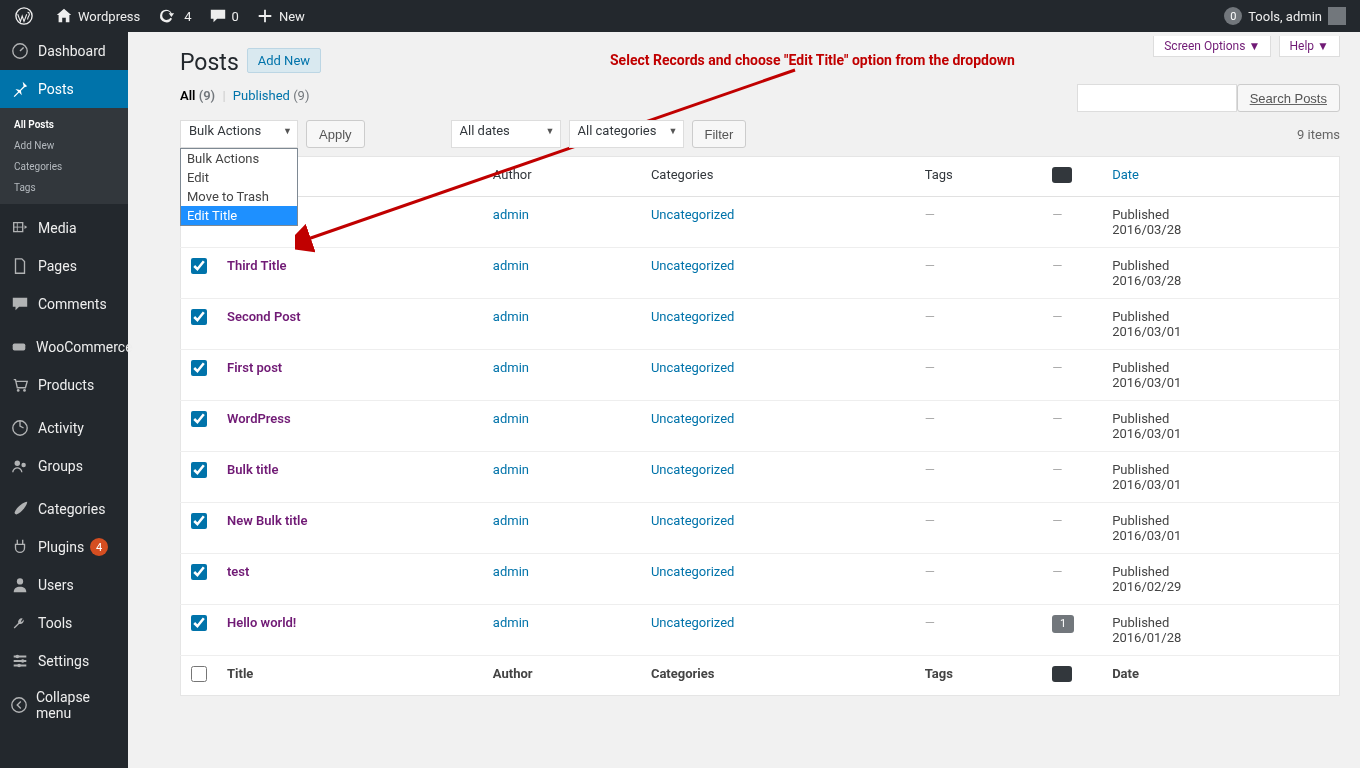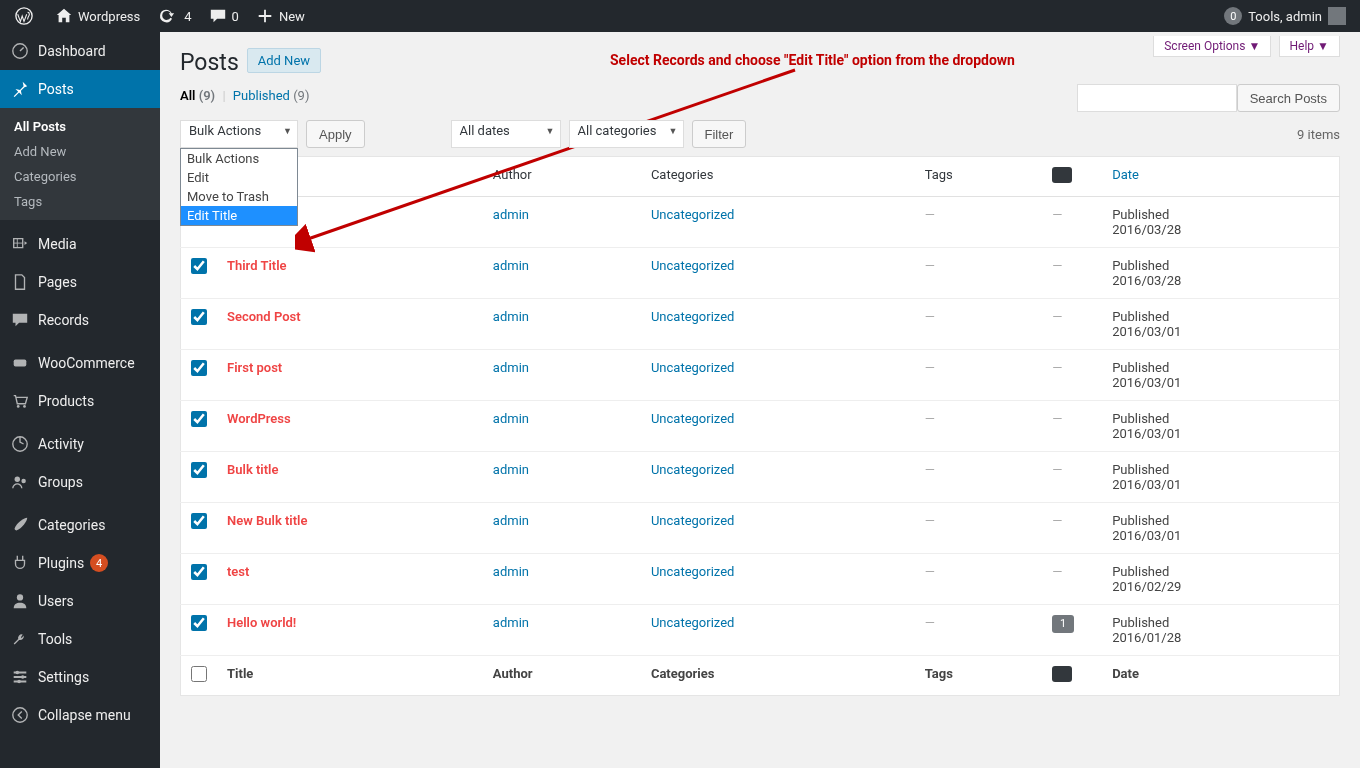--- a/index.html
+++ b/index.html
@@ -8,28 +8,28 @@
 
 #wpadminbar { position: fixed; top: 0; left: 0; right: 0; height: 32px; background: #23282d; color: #b4b9be; display: flex; align-items: center; padding: 0 6px; z-index: 1000; }
 #wpadminbar .ab-item { display: flex; align-items: center; height: 32px; padding: 0 8px; color: #eee; font-size: 13px; cursor: pointer; }
 #wpadminbar .icon { width: 20px; height: 20px; display: inline-flex; align-items: center; justify-content: center; margin-right: 4px; fill: #a0a5aa; }
 #wpadminbar .spacer { flex: 1; }
 #wpadminbar .update-count { margin-left: 4px; color:#eee; }
 #wpadminbar .zero-badge { background:#72777c; color:#fff; border-radius:50%; width:18px; height:18px; display:inline-flex; align-items:center; justify-content:center; font-size:11px; margin-right:6px;}
 #wpadminbar .avatar { width:18px; height:18px; background:#72777c; margin-left:6px;}
 
 
-#adminmenu { position: fixed; top: 32px; left: 0; bottom: 0; width: 160px; background: #23282d; color:#eee; padding-top: 0; }
+#adminmenu { position: fixed; top: 32px; left: 0; bottom: 0; width: 128px; background: #23282d; color:#eee; padding-top: 0; }
 #adminmenu .menu-item { display: flex; align-items: center; padding: 9px 10px; color: #eee; font-size: 14px; cursor: pointer; position: relative; }
 #adminmenu .menu-item .micon { width: 20px; height: 20px; margin-right: 8px; display:inline-flex; align-items:center; justify-content:center; opacity:.7;}
 #adminmenu .menu-item.current { background: #0073aa; color: #fff; }
 #adminmenu .menu-item.current .micon { opacity:1;}
 #adminmenu .menu-item.current::after { content:''; position:absolute; right:-8px; top:50%; transform:translateY(-50%); border:8px solid transparent; border-right-color:#f1f1f1; }
 #adminmenu .submenu { background: #32373c; padding: 6px 0; }
-#adminmenu .submenu .sub-item { padding: 5px 12px 5px 14px; font-size: 13px; color:#b4b9be; cursor:pointer;}
+#adminmenu .submenu .sub-item { padding: 5px 12px 5px 14px; font-size: 10px; color:#b4b9be; cursor:pointer;}
 #adminmenu .submenu .sub-item.current { color:#fff; font-weight:600; }
 #adminmenu .sep { height: 5px; }
 #adminmenu .badge { background:#d54e21; color:#fff; border-radius:50%; width:18px; height:18px; display:inline-flex; align-items:center; justify-content:center; font-size:11px; margin-left:6px;}
 
 
 #wpbody { margin-left: 160px; margin-top: 32px; padding: 0 20px 40px 20px; background:#f1f1f1; min-height: calc(768px - 32px); }
 .header-row { display:flex; align-items:center; padding-top: 8px; position:relative;}
 h1.page-title { font-size: 23px; font-weight: 400; color:#23282d; padding: 9px 0 4px 0; }
 .page-title-action { background:#e5e5e5; border:1px solid #ccc; color:#0073aa; padding: 4px 10px; border-radius:2px; margin-left:8px; cursor:pointer; font-size:13px;}
 .page-title-action { background:#d9e9f0; border-color:#bcd6e4;}
@@ -41,38 +41,38 @@
 .subsubsub a { color:#0073aa; text-decoration:none; cursor:pointer;}
 .subsubsub .count { color:#72777c;}
 .subsubsub .current { color:#000; font-weight:600;}
 .subsubsub .sep { color:#ccc; padding:0 4px;}
 
 .tablenav { display:flex; align-items:center; margin: 8px 0; gap: 8px; position:relative;}
 select, .select-like { background:#fff; border:1px solid #ddd; padding:2px 22px 2px 8px; height:28px; font-size:13px; color:#32373c; appearance:none; position:relative;}
 .select-wrap { position:relative; display:inline-block;}
 .select-wrap::after { content:'▼'; position:absolute; right:6px; top:6px; font-size:9px; color:#555; pointer-events:none;}
 .button { background:#f7f7f7; border:1px solid #ccc; color:#555; padding:3px 12px; height:28px; font-size:13px; border-radius:3px; cursor:pointer;}
-.search-box { margin-left:auto; display:flex; }
+.search-box { margin-left:auto; display:flex; text-decoration:underline;}
 .search-box input[type=text]{ height:28px; border:1px solid #ddd; padding:2px 6px; width:160px; background:#fff;}
 .items-count { color:#666; font-size:13px; margin-left:auto;}
 
 
 .bulk-select { width:118px;}
 .bulk-open-list { position:absolute; top:28px; left:0; width:118px; background:#fff; border:1px solid #7e8993; z-index:50;}
 .bulk-open-list .opt { padding:2px 6px; font-size:13px; cursor:pointer;}
 .bulk-open-list .opt.highlight { background:#1e90ff; color:#fff;}
 
 
 table.wp-list { width:100%; border-collapse:collapse; background:#fff; border:1px solid #e5e5e5; margin-top:0;}
 table.wp-list th, table.wp-list td { text-align:left; padding: 10px 10px; border-bottom:1px solid #eee; vertical-align:top;}
 table.wp-list thead th { font-weight:400; color:#32373c; border-bottom:1px solid #e1e1e1;}
 table.wp-list thead th.sortable { color:#0073aa; cursor:pointer;}
 table.wp-list .cb-col { width:30px;}
 table.wp-list input[type=checkbox]{ width:16px; height:16px; accent-color:#0073aa;}
-table.wp-list .row-title { color:#ef4444; font-weight:600; cursor:pointer;}
+table.wp-list .row-title { color:#701a75; font-weight:600; cursor:pointer;}
 table.wp-list .link { color:#0073aa; cursor:pointer;}
 table.wp-list .dash { color:#aaa;}
 table.wp-list .comment-col { width:60px; text-align:left;}
 .comment-bubble { display:inline-block; width:20px; height:16px; background:#32373c; border-radius:3px; position:relative;}
 .comment-bubble::after { content:''; position:absolute; bottom:-4px; left:5px; border:4px solid transparent; border-top-color:#32373c;}
 .comment-bubble.with-count { background:#72777c; color:#fff; width:22px; height:18px; text-align:center; font-size:11px; line-height:18px;}
 .comment-bubble.with-count::after { border-top-color:#72777c;}
 table.wp-list tfoot th { border-top:1px solid #e1e1e1; border-bottom:none;}
 
 
@@ -172,21 +172,21 @@
           </svg>
         </span>
         <span>Pages</span>
       </div>
       <div class="menu-item">
         <span class="micon">
           <svg class="i" viewBox="0 0 20 20">
             <path d="M2 3h16v10H9l-4 4v-4H2z"></path>
           </svg>
         </span>
-        <span>Records</span>
+        <span>Comments</span>
       </div>
       <div class="sep"></div>
       <div class="menu-item">
         <span class="micon">
           <svg class="i" viewBox="0 0 20 20">
             <rect x="3" y="6" width="14" height="8" rx="2"></rect>
           </svg>
         </span>
         <span>WooCommerce</span>
       </div>

